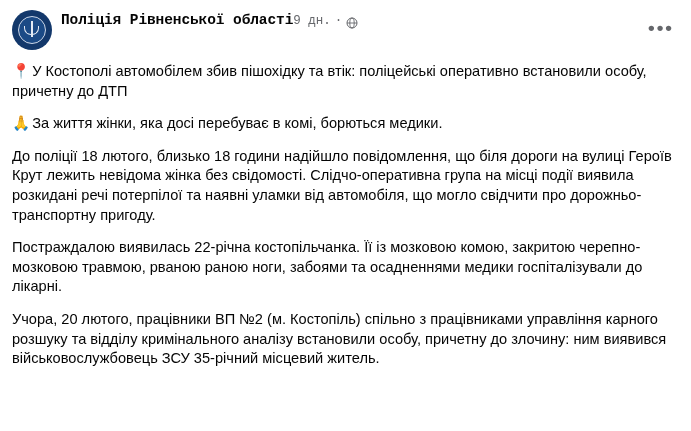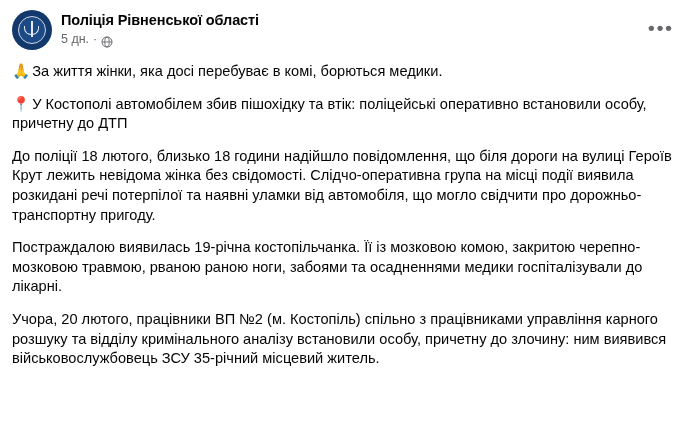--- a/index.html
+++ b/index.html
@@ -64,23 +64,24 @@
     left: 5px;
     top: 9px;
     width: 13px;
     height: 8px;
     border: 1.5px solid #e3eaf4;
     border-radius: 0 0 7px 7px;
     border-top: none;
   }
   .header-text {
     display: flex;
-    flex-direction: column;
+    flex-direction: row;
     justify-content: center;
     padding-top: 1px;
+    font-family: Liberation Mono, monospace;
   }
   .page-name {
     font-size: 14.5px;
     font-weight: bold;
     color: #050505;
     line-height: 18px;
     letter-spacing: -0.1px;
   }
   .meta-row {
     display: flex;
@@ -145,40 +146,40 @@
 
 <div class="post">
 
   <div class="post-header">
     <div class="avatar">
       <span class="crest"></span>
     </div>
     <div class="header-text">
       <div class="page-name">Поліція Рівненської області</div>
       <div class="meta-row">
-        <span class="meta-time">5 дн.</span>
+        <span class="meta-time">9 дн.</span>
         <span class="meta-dot">·</span>
         <span class="globe-icon">
           <svg width="12" height="12" viewBox="0 0 12 12" aria-hidden="true">
             <circle cx="6" cy="6" r="5" fill="none" stroke="#65676b" stroke-width="1"></circle>
             <ellipse cx="6" cy="6" rx="2.2" ry="5" fill="none" stroke="#65676b" stroke-width="0.9"></ellipse>
             <line x1="1" y1="6" x2="11" y2="6" stroke="#65676b" stroke-width="0.9"></line>
           </svg>
         </span>
       </div>
     </div>
     <div class="more-btn">•••</div>
   </div>
 
   <div class="post-body">
     <p class="para">
+      <span class="emoji">📍</span><span>У Костополі автомобілем збив пішохідку та втік: поліцейські оперативно встановили особу, причетну до ДТП</span>
+    </p>
+    <p class="para">
       <span class="emoji">🙏</span><span>За життя жінки, яка досі перебуває в комі, борються медики.</span>
     </p>
-    <p class="para">
-      <span class="emoji">📍</span><span>У Костополі автомобілем збив пішохідку та втік: поліцейські оперативно встановили особу, причетну до ДТП</span>
-    </p>
     <p class="para">До поліції 18 лютого, близько 18 години надійшло повідомлення, що біля дороги на вулиці Героїв Крут лежить невідома жінка без свідомості. Слідчо-оперативна група на місці події виявила розкидані речі потерпілої та наявні уламки від автомобіля, що могло свідчити про дорожньо-транспортну пригоду.</p>
-    <p class="para">Постраждалою виявилась 19-річна костопільчанка. Її із мозковою комою, закритою черепно-мозковою травмою, рваною раною ноги, забоями та осадненнями медики госпіталізували до лікарні.</p>
+    <p class="para">Постраждалою виявилась 22-річна костопільчанка. Її із мозковою комою, закритою черепно-мозковою травмою, рваною раною ноги, забоями та осадненнями медики госпіталізували до лікарні.</p>
     <p class="para">Учора, 20 лютого, працівники ВП №2 (м. Костопіль) спільно з працівниками управління карного розшуку та відділу кримінального аналізу встановили особу, причетну до злочину: ним виявився військовослужбовець ЗСУ 35-річний місцевий житель.</p>
 
   </div>
 
 </div>
 
 </body></html>

